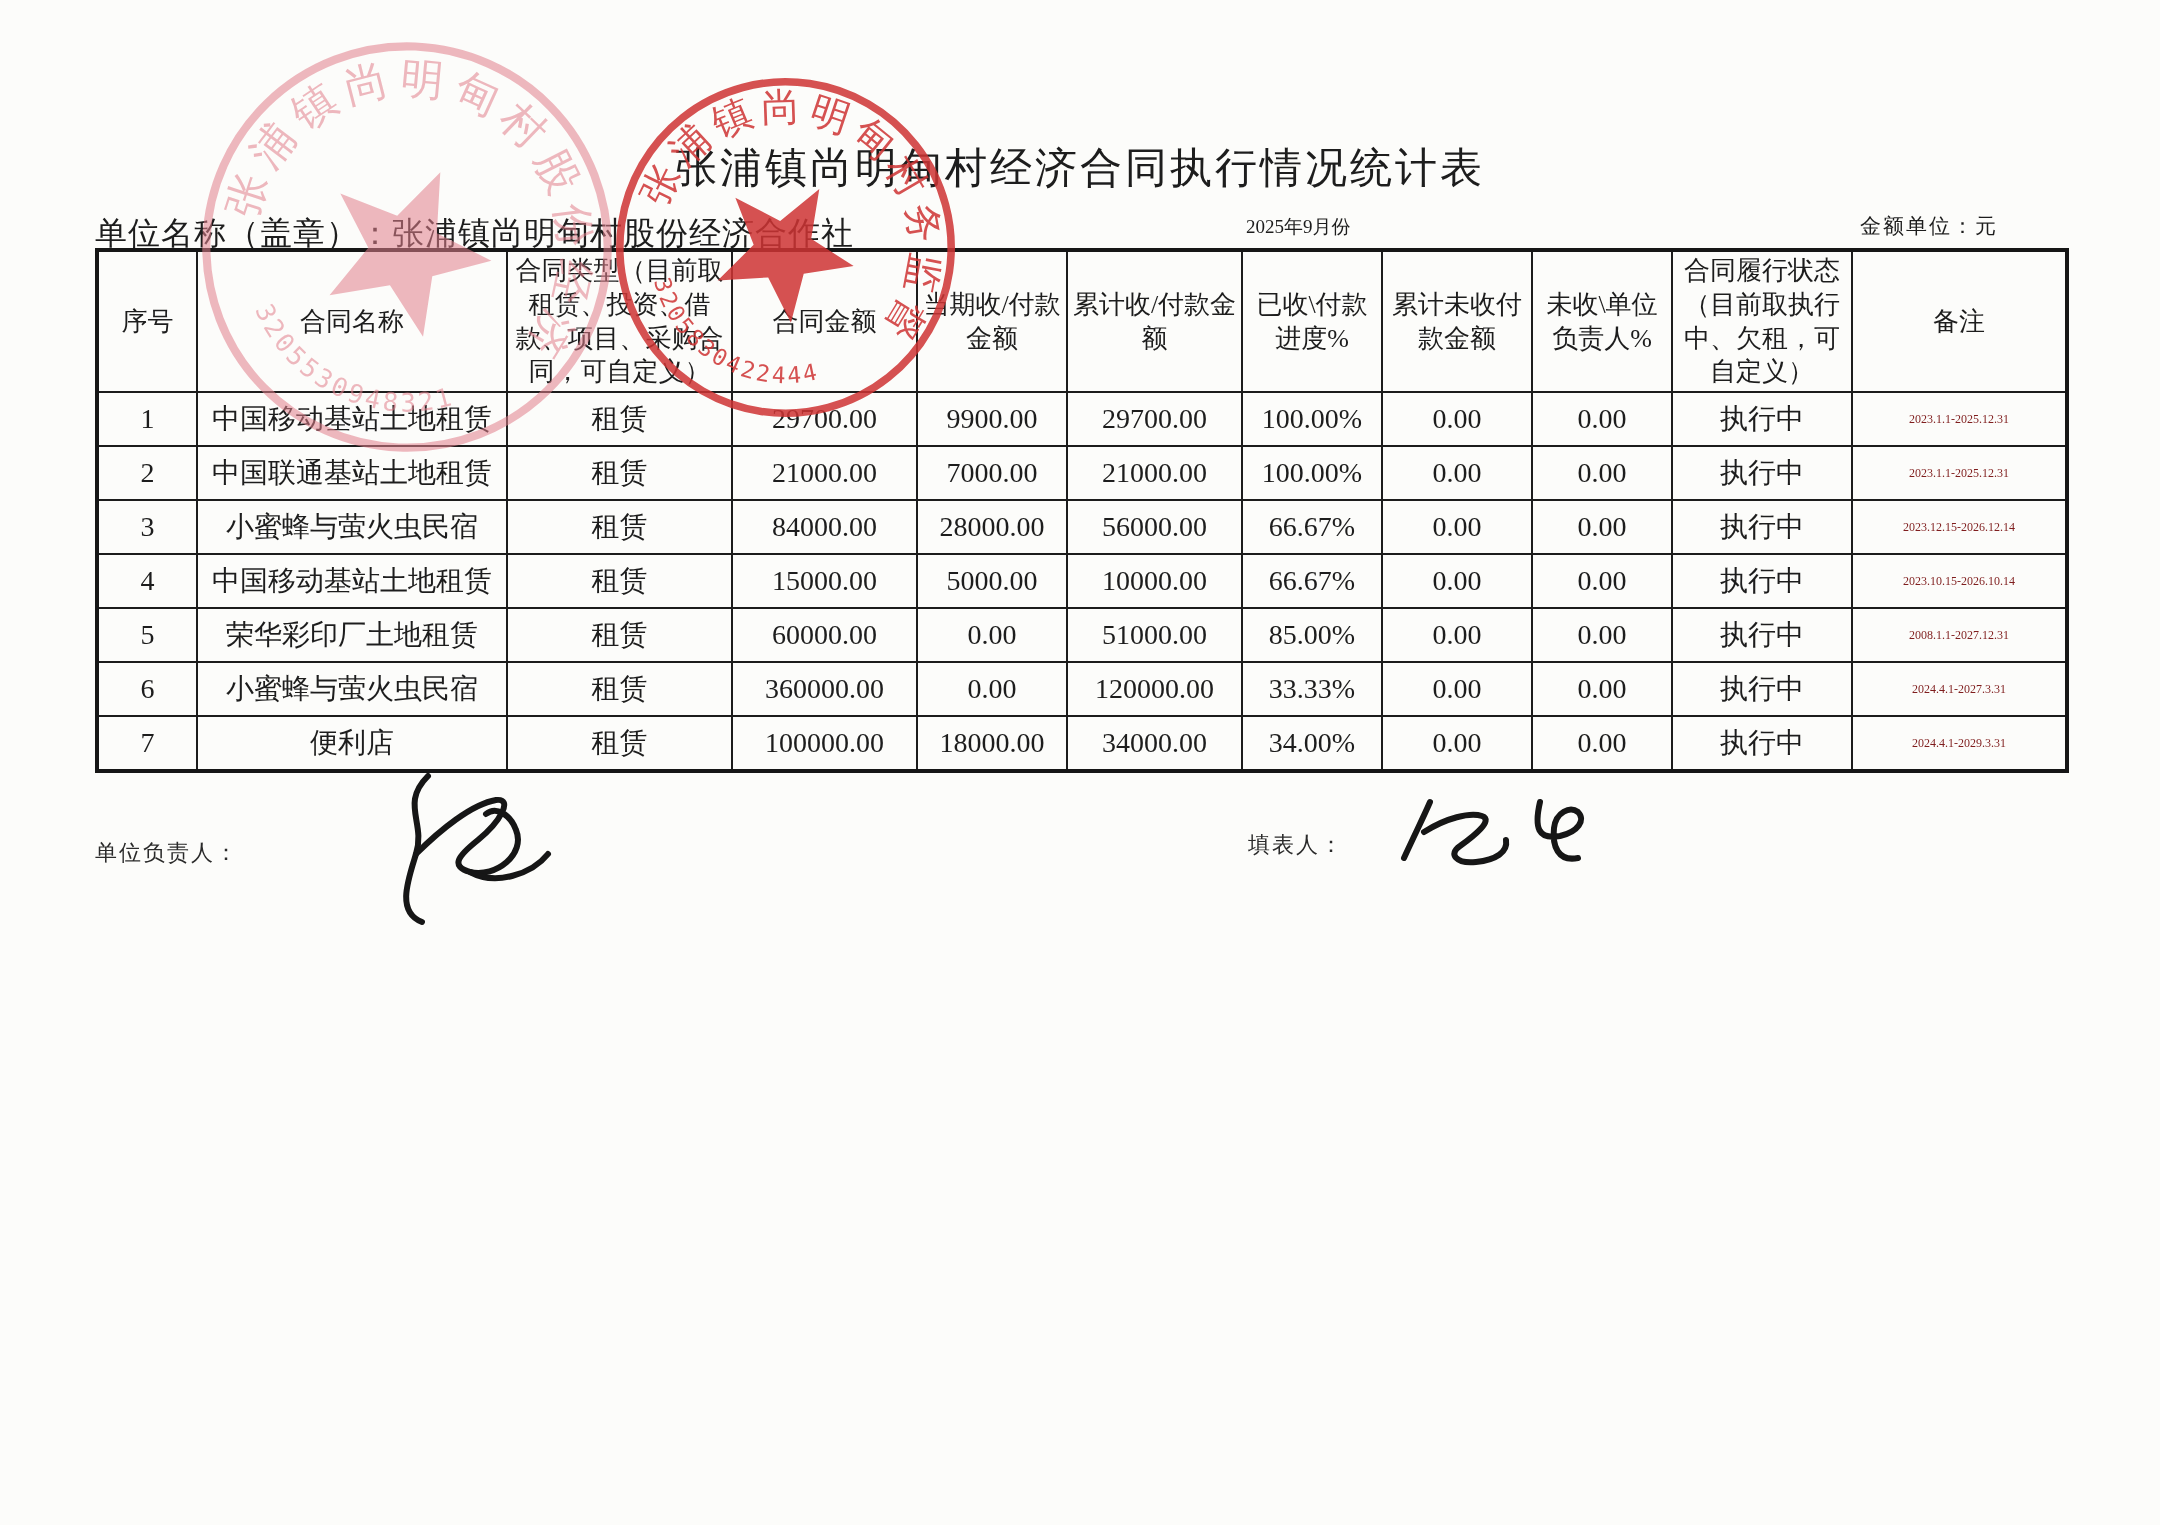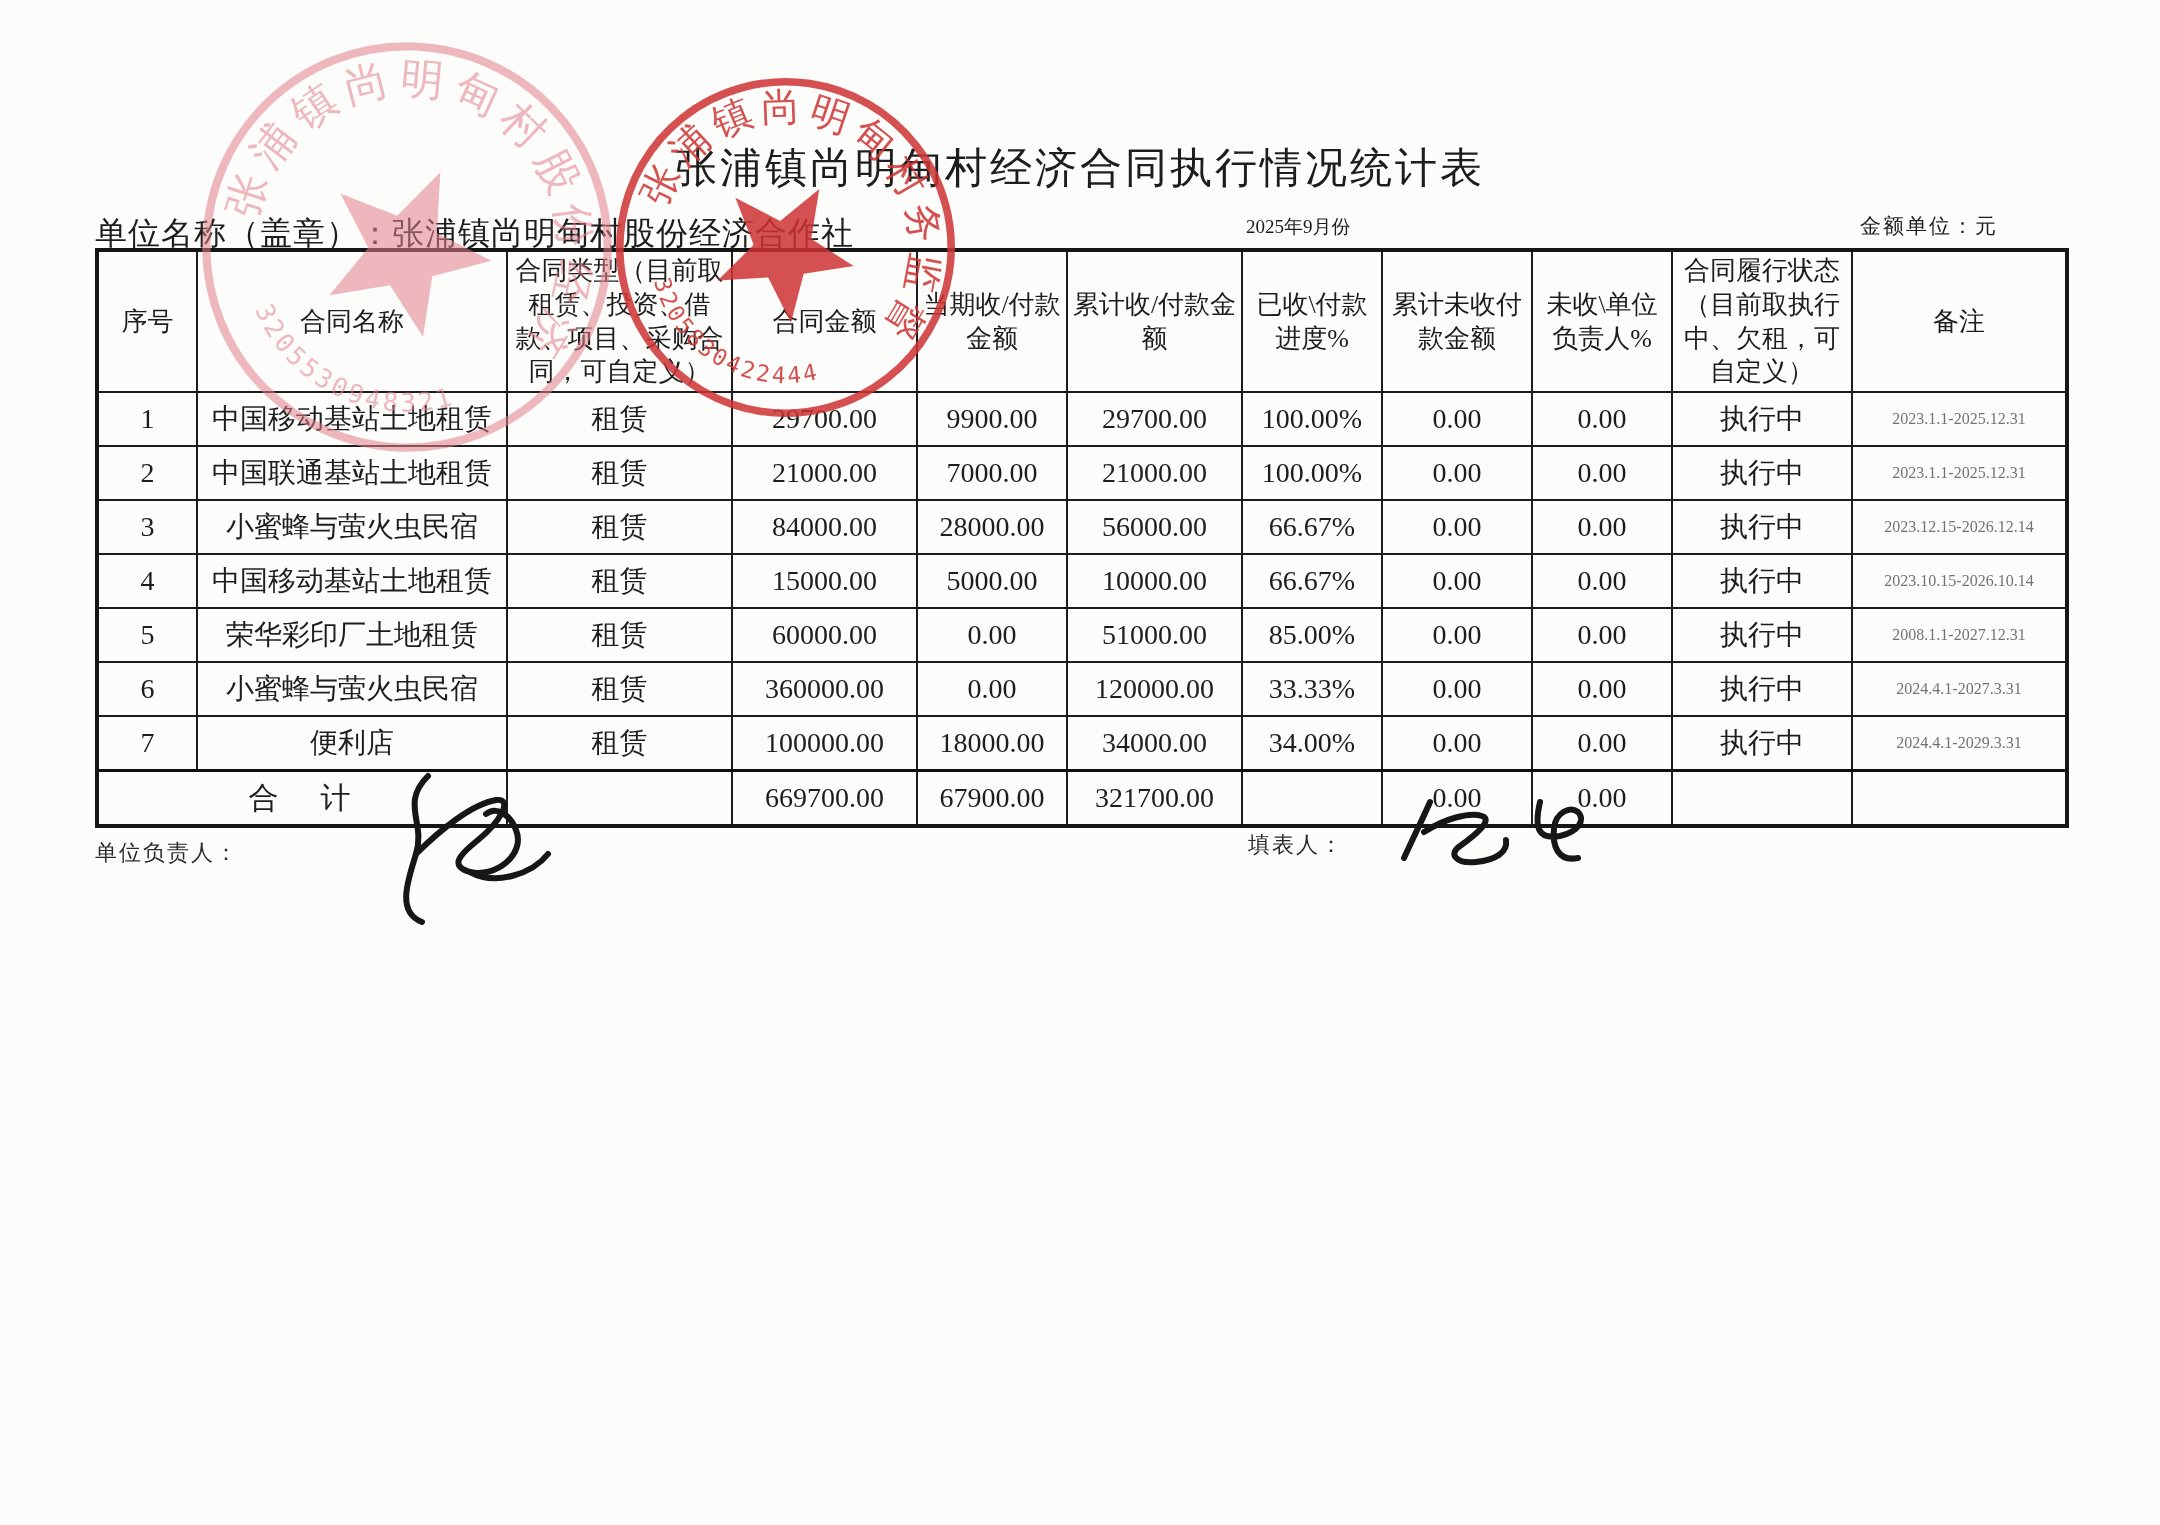--- a/index.html
+++ b/index.html
@@ -21,21 +21,21 @@
     position:absolute;left:95px;top:248px;width:1970px;
     border-collapse:collapse;table-layout:fixed;
     border:4px solid #161616;
   }
   table.contracts td{
     border:2px solid #1c1c1c;text-align:center;vertical-align:middle;
     padding:2px 4px;overflow:hidden;
   }
   thead td{height:134px;font-size:26px;line-height:1.3;}
   tbody td{height:48px;font-size:28px;}
-  tbody td.remark{font-size:16px;color:#737373;letter-spacing:0;}
+  tbody td.remark{font-size:12px;color:#7f1d1d;letter-spacing:0;}
   tr.total td{border-top:3px solid #111;}
   tr.total td.total-label{font-size:30px;letter-spacing:6px;}
 
   .stamp{position:absolute;pointer-events:none;}
   .stamp svg{display:block;}
   .stamp-left{left:192px;top:32px;opacity:.55;transform:rotate(24deg);}
   .stamp-center{left:608px;top:70px;opacity:.85;transform:rotate(30deg);}
 
   .sig-label{position:absolute;font-size:22px;letter-spacing:2px;color:#2a2a2a;}
   .sig-label-responsible{left:95px;top:838px;}
@@ -167,32 +167,20 @@
         <td>租赁</td>
         <td>100000.00</td>
         <td>18000.00</td>
         <td>34000.00</td>
         <td>34.00%</td>
         <td>0.00</td>
         <td>0.00</td>
         <td>执行中</td>
         <td class="remark">2024.4.1-2029.3.31</td>
       </tr>
-      <tr class="total">
-        <td colspan="2" class="total-label">合　计</td>
-        <td></td>
-        <td>669700.00</td>
-        <td>67900.00</td>
-        <td>321700.00</td>
-        <td></td>
-        <td>0.00</td>
-        <td>0.00</td>
-        <td></td>
-        <td class="remark"></td>
-      </tr>
     </tbody>
 </table>
 
 <div class="stamp stamp-left" style="color: rgb(226, 128, 141);">
   <svg width="430" height="430" viewBox="0 0 420 420">
     <defs>
       <path id="arcTop0" d="M 69,261 A 150,150 0 1 1 351,261" fill="none"></path>
       <path id="arcBot0" d="M 87,313 A 160,160 0 0 0 333,313" fill="none"></path>
     </defs>
     <circle cx="210" cy="210" r="196" fill="none" stroke="currentColor" stroke-width="8"></circle>

